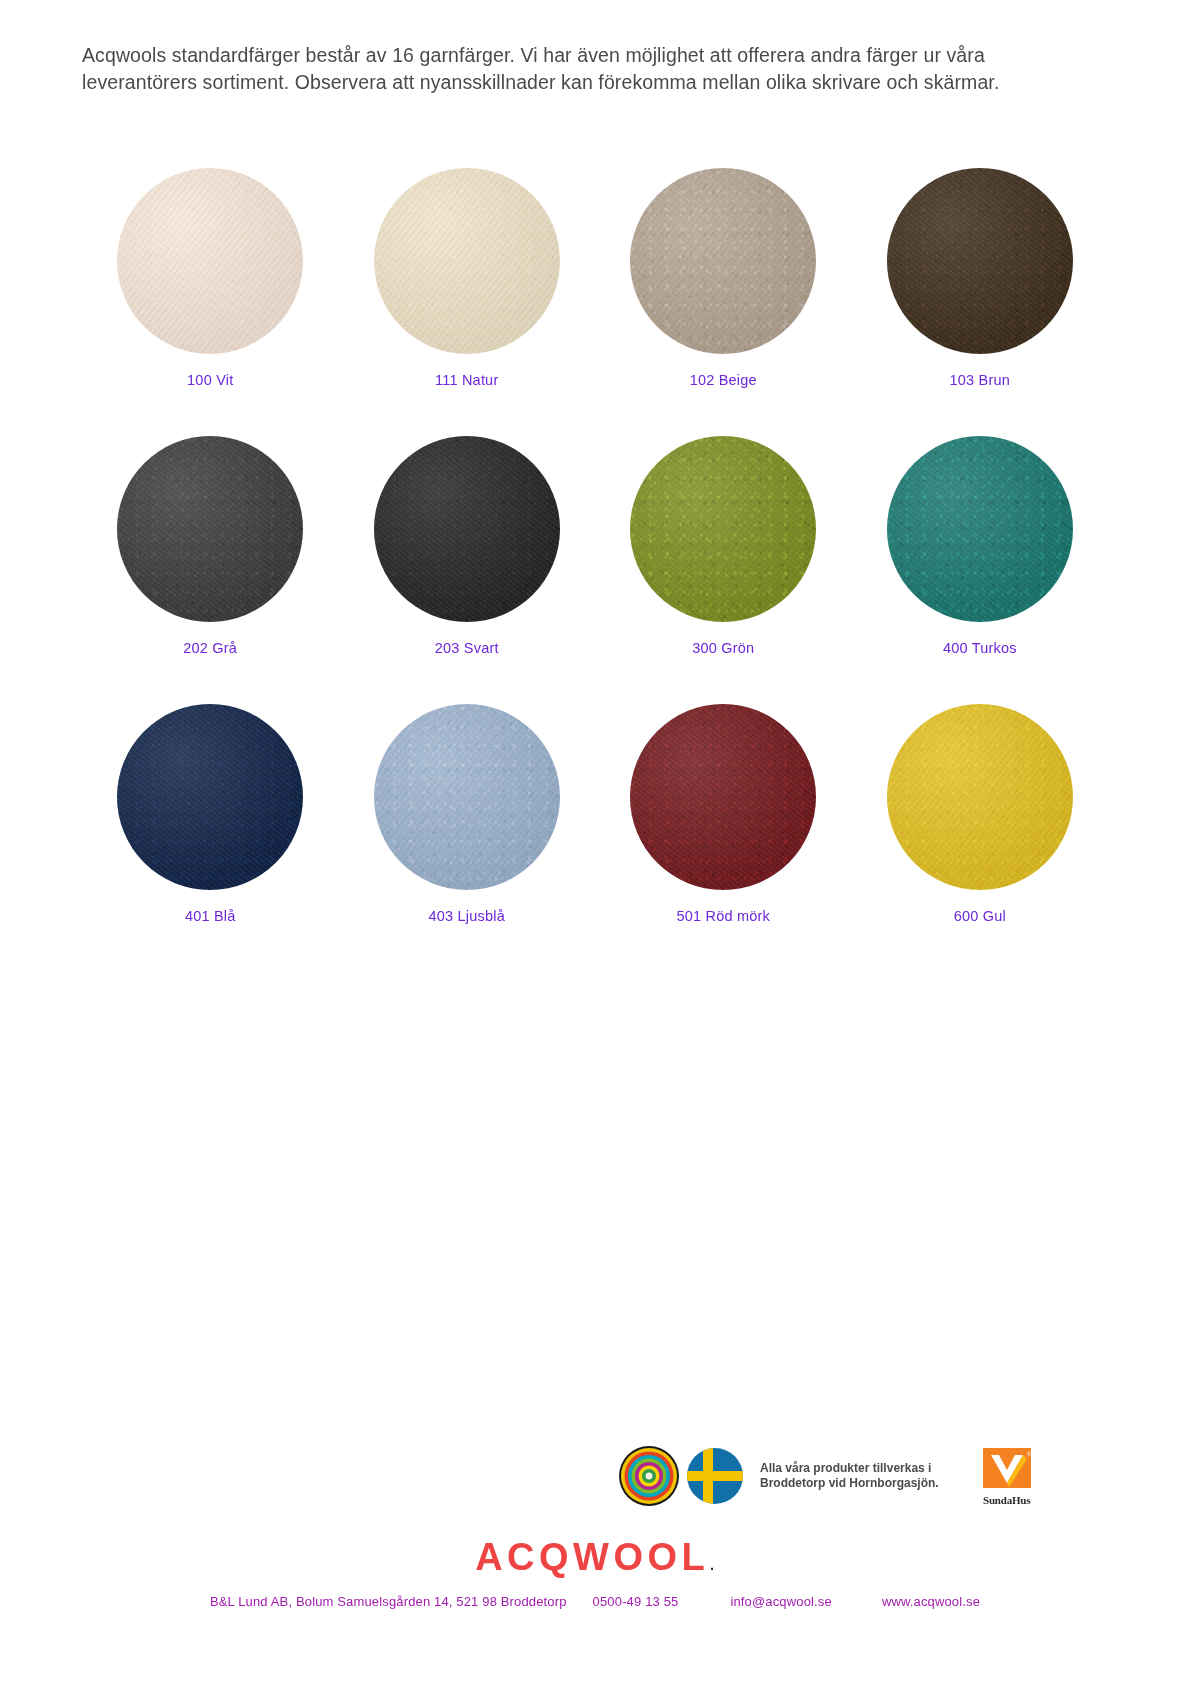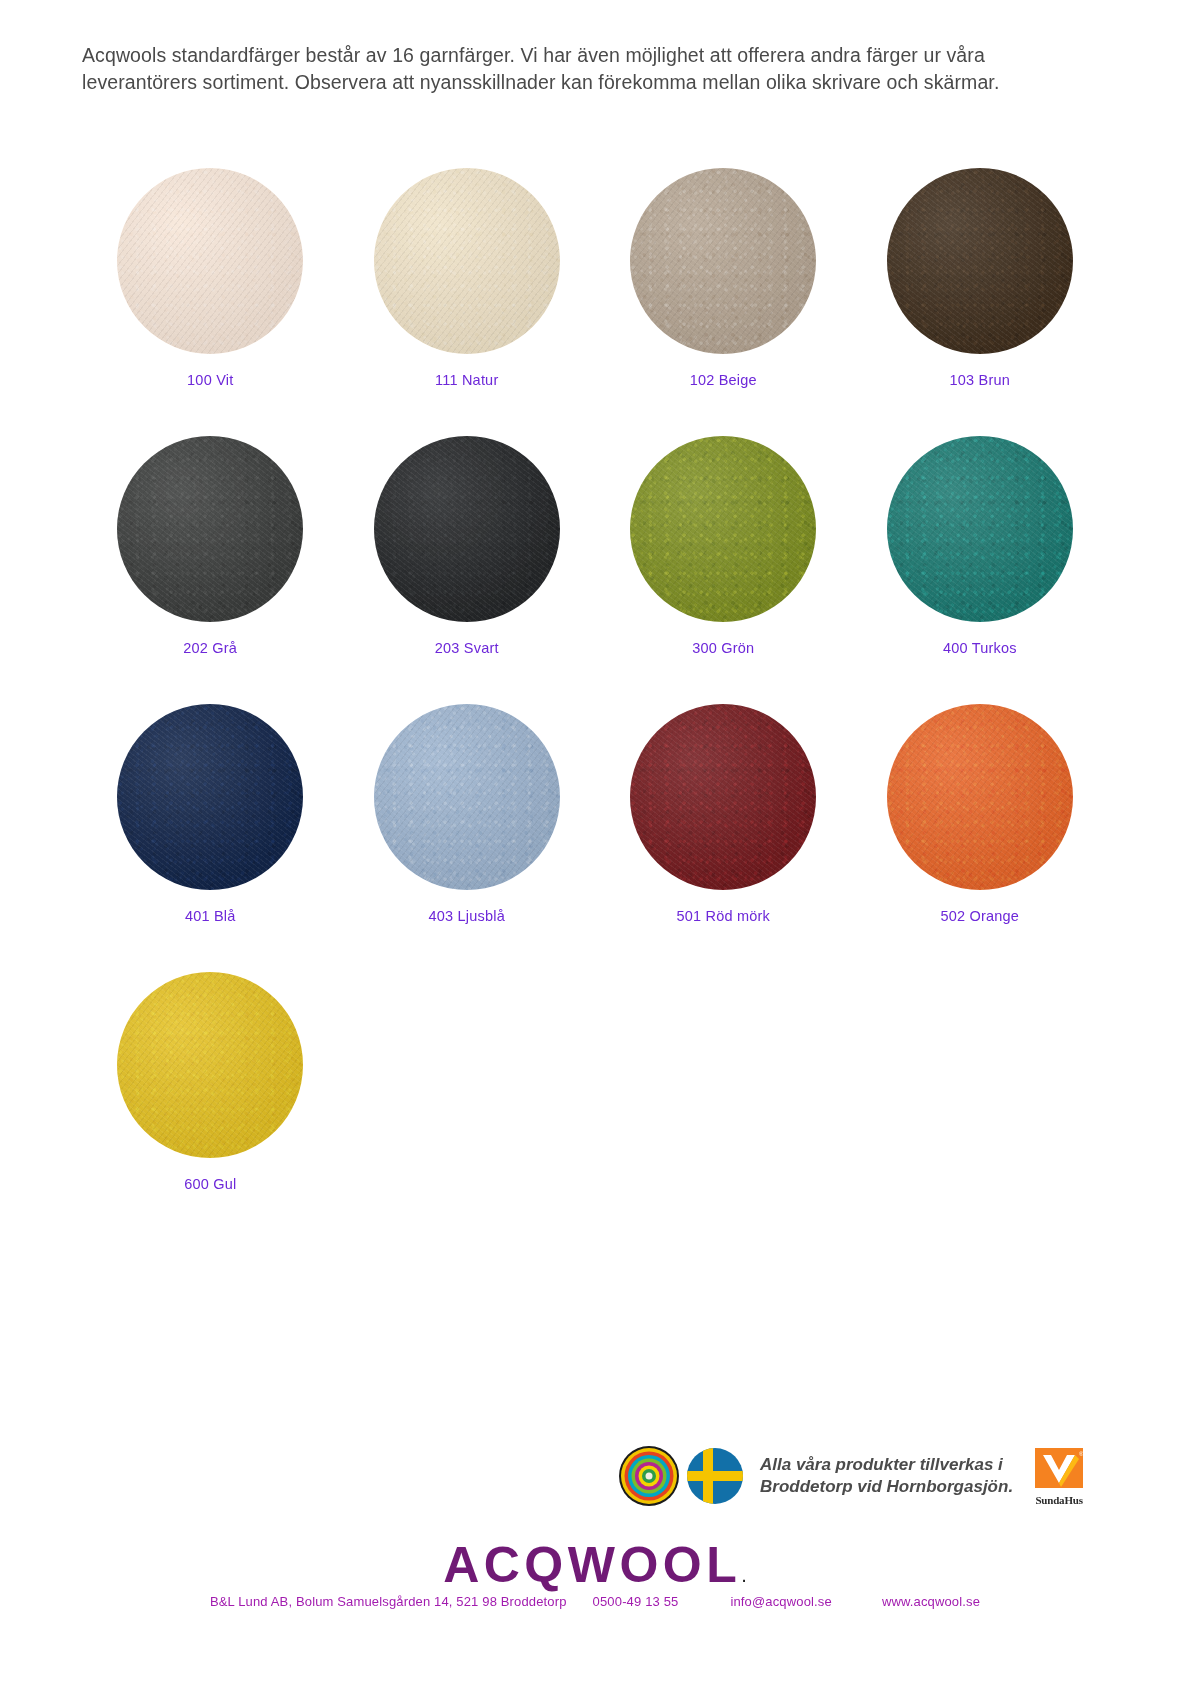--- a/index.html
+++ b/index.html
@@ -95,29 +95,28 @@
     top: 1437px;
     width: 420px;
     height: 78px;
     display: flex;
     align-items: center;
   }
   .badge-rainbow { width: 62px; height: 62px; flex: 0 0 auto; }
   .badge-flag { width: 58px; height: 58px; flex: 0 0 auto; margin-left: 6px; }
   .badge-text {
     margin-left: 16px;
-    font-size: 17px;
-    font-style: italic;
+    font-size: 12px;
     font-weight: bold;
     line-height: 1.28;
     color: #4b4b4b;
     white-space: nowrap;
   }
   .badge-sundahus {
-    margin-left: 20px;
+    margin-left: 37px;
     width: 62px;
     display: flex;
     flex-direction: column;
     align-items: center;
     justify-content: space-between;
   }
   .badge-sundahus .sh-mark { width: 52px; height: 46px; }
   .badge-sundahus .sh-name {
     font-family: "Liberation Serif", serif;
     font-weight: bold;
@@ -129,24 +128,24 @@
 
   
   .brand {
     position: absolute;
     left: 0;
     top: 1536px;
     width: 1190px;
     text-align: center;
   }
   .brand-word {
-    font-size: 50px;
+    font-size: 38px;
     font-weight: bold;
     letter-spacing: 4.5px;
-    color: #701a75;
+    color: #ef4444;
     font-family: "Liberation Sans", sans-serif;
   }
   .brand-dot { font-size: 20px; color: #1d1d1d; }
 
   
   .footer {
     position: absolute;
     left: 0;
     top: 1594px;
     width: 1190px;
@@ -208,24 +207,20 @@
       <div class="swatch" style="background: rgb(19, 38, 75);"></div>
       <div class="swatch-label">401 Blå</div>
     </div>
     <div class="cell">
       <div class="swatch" style="background: rgb(157, 180, 207);"></div>
       <div class="swatch-label">403 Ljusblå</div>
     </div>
     <div class="cell">
       <div class="swatch" style="background: rgb(117, 28, 32);"></div>
       <div class="swatch-label">501 Röd mörk</div>
-    </div>
-    <div class="cell">
-      <div class="swatch" style="background: rgb(232, 102, 42);"></div>
-      <div class="swatch-label">502 Orange</div>
     </div>
     <div class="cell">
       <div class="swatch" style="background: rgb(228, 193, 36);"></div>
       <div class="swatch-label">600 Gul</div>
     </div>
   </div>
 
 <div class="badges">
 
   <span class="badge-rainbow">

